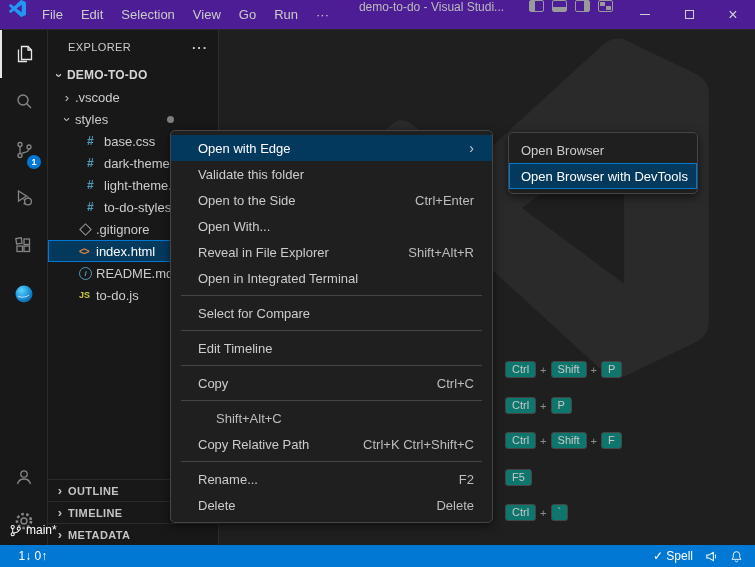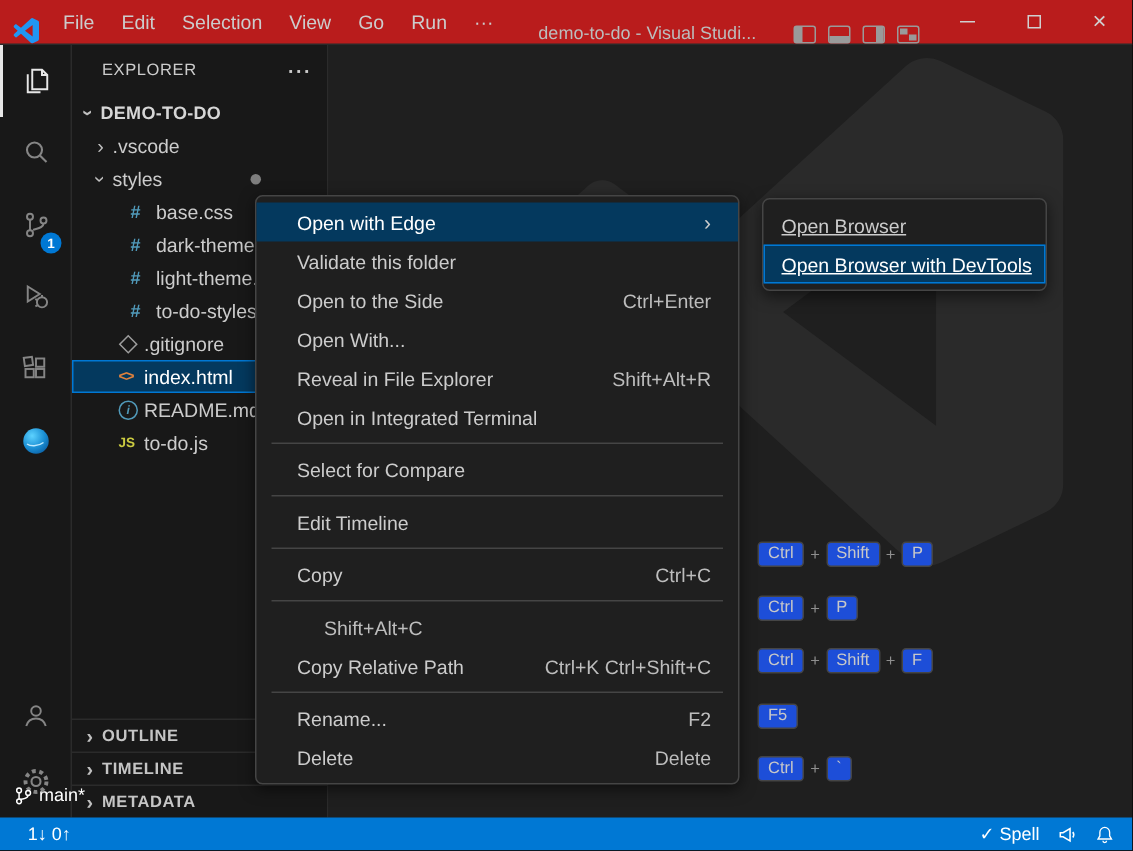--- a/index.html
+++ b/index.html
@@ -1,21 +1,21 @@
 <!DOCTYPE html>
 <html><head>
 <meta charset="utf-8">
 <style>
   html,body{margin:0;padding:0;background:#000;}
   .app{position:relative;width:755px;height:567px;background:#1f1f1f;
        font-family:"Liberation Sans",sans-serif;color:#ccc;overflow:hidden;}
 
   
-  .titlebar{position:absolute;top:0;left:0;right:0;height:30px;background:#b91c1c;
-            border-bottom:1px solid #2a2a2a;display:flex;align-items:flex-end;box-sizing:border-box;}
+  .titlebar{position:absolute;top:0;left:0;right:0;height:30px;background:#4c1d95;
+            border-bottom:1px solid #2a2a2a;display:flex;align-items:flex-start;box-sizing:border-box;}
   .tb-logo{width:17px;height:17px;margin:0 7px 0 9px;flex:0 0 auto;}
   .tb-menu{font-size:13px;color:#cccccc;padding:0 9px;line-height:29px;white-space:nowrap;}
   .tb-title{flex:1;text-align:center;font-size:12px;color:#bcbcbc;white-space:nowrap;
             overflow:hidden;text-overflow:ellipsis;}
   .lay-icons{display:flex;gap:8px;margin:0 10px 0 4px;}
   .lay-ic{width:15px;height:12px;border:1px solid #9a9a9a;border-radius:2px;position:relative;box-sizing:border-box;}
   .lay-ic .fillL{position:absolute;left:0;top:0;bottom:0;width:5px;background:#9a9a9a;}
   .lay-ic .fillB{position:absolute;left:0;right:0;bottom:0;height:4px;background:#9a9a9a;}
   .lay-ic .fillR{position:absolute;right:0;top:0;bottom:0;width:5px;background:#9a9a9a;}
   .lay-ic .grid{position:absolute;inset:1px;
@@ -67,39 +67,39 @@
   .sb-sec{position:absolute;left:0;right:0;height:22px;border-top:1px solid #2b2b2b;display:flex;
           align-items:center;font-size:11px;font-weight:bold;letter-spacing:.4px;color:#c5c5c5;
           padding-left:4px;box-sizing:border-box;background:#181818;}
   .sec-outline{top:449px;} .sec-timeline{top:471px;} .sec-metadata{top:493px;}
 
   
   .editor{position:absolute;left:219px;top:30px;right:0;bottom:22px;background:#1f1f1f;overflow:hidden;}
   .wm-logo{position:absolute;left:150px;top:8px;}
   .wm-row{position:absolute;left:286px;display:flex;align-items:center;gap:4px;}
   .wm-r0{top:331px;} .wm-r1{top:367px;} .wm-r2{top:402px;} .wm-r3{top:439px;} .wm-r4{top:474px;}
-  .key{background:#1d4ed8;border:1px solid #454545;border-radius:3px;padding:1px 6px;
+  .key{background:#0f766e;border:1px solid #454545;border-radius:3px;padding:1px 6px;
        font-size:11px;color:#c8c8c8;line-height:13px;}
   .plus{color:#8f8f8f;font-size:11px;}
 
   
   .ctx{position:absolute;left:170px;top:130px;width:323px;background:#1f1f1f;
        border:1px solid #454545;border-radius:5px;box-shadow:0 3px 10px rgba(0,0,0,.55);
        padding:4px 0;z-index:20;box-sizing:border-box;}
   .ctx-item{height:26px;display:flex;align-items:center;padding:0 18px 0 27px;font-size:13px;
             color:#cccccc;box-sizing:border-box;}
   .ctx-item .lbl{flex:1;white-space:nowrap;}
   .ctx-item .sc{margin-left:18px;color:#bdbdbd;white-space:nowrap;}
   .ctx-item.hl{background:#04395e;color:#fff;}
   .ctx-sep{height:1px;background:#454545;margin:4px 10px;}
   .subarrow{margin-left:18px;color:#cccccc;font-size:14px;}
   .ctx2{position:absolute;left:508px;top:132px;width:190px;background:#1f1f1f;
         border:1px solid #454545;border-radius:5px;box-shadow:0 3px 10px rgba(0,0,0,.55);
         padding:4px 0;z-index:21;box-sizing:border-box;}
-  .ctx2 .ctx-item{padding:0 12px;text-decoration:underline;}
+  .ctx2 .ctx-item{padding:0 12px;}
   .ctx2 .ctx-item.hl{outline:1px solid #0078d4;outline-offset:-1px;}
 
   
   .statusbar{position:absolute;left:0;right:0;bottom:0;height:22px;background:#0078d4;display:flex;
              align-items:center;color:#fff;font-size:12px;z-index:5;}
   .sb-left{display:flex;align-items:center;gap:12px;padding-left:9px;flex-direction:column;}
   .sb-right{margin-left:auto;display:flex;align-items:center;gap:12px;padding-right:12px;}
   .sb-item{display:flex;align-items:center;gap:4px;white-space:nowrap;}
   .sb-ic{font-size:12px;}
 </style>

